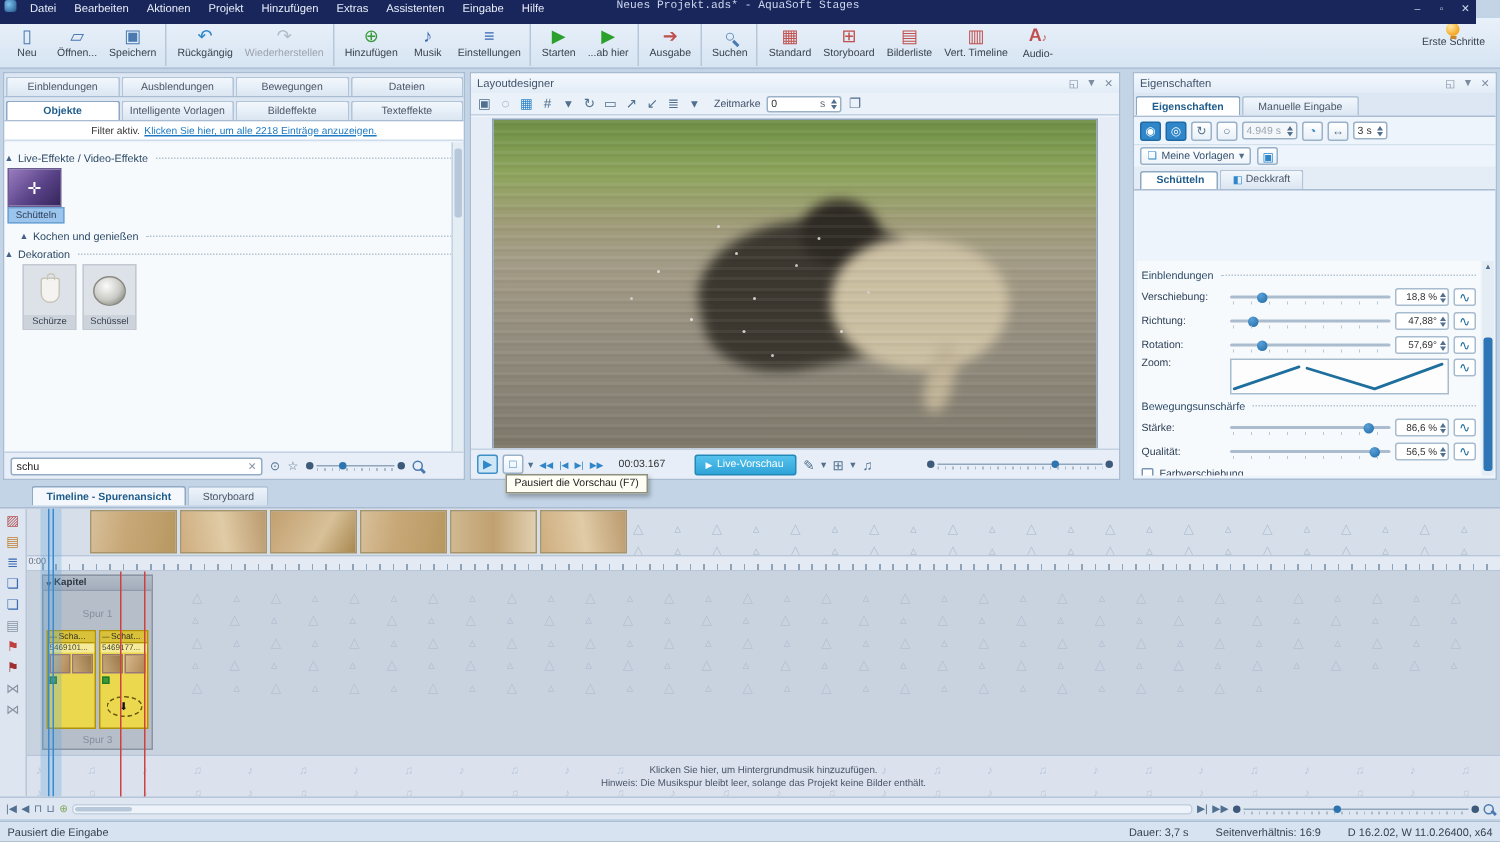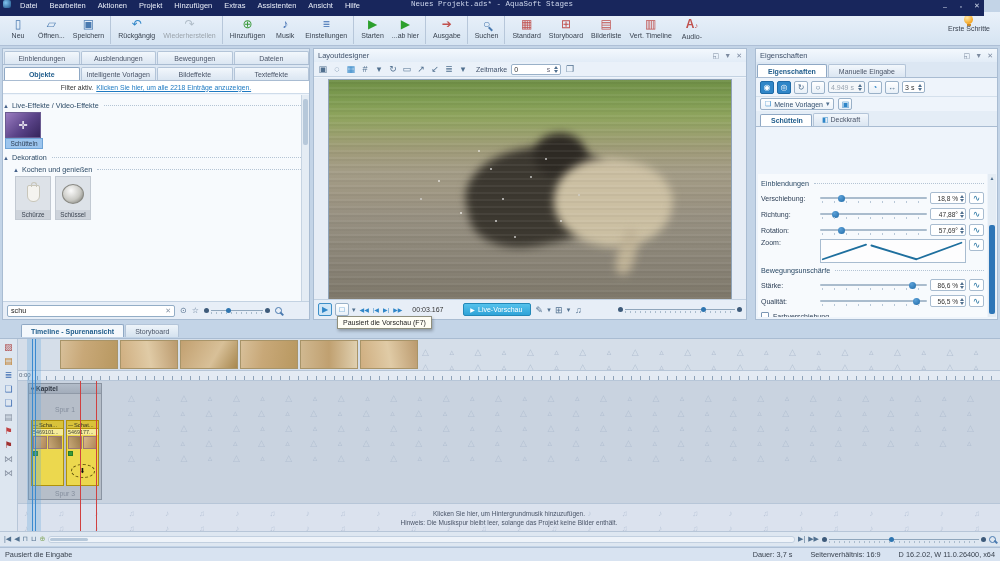--- a/index.html
+++ b/index.html
@@ -210,21 +210,21 @@
   <div class="titlebar">
     <span class="applogo"></span>
     <div class="menubar">
       <span class="menu">Datei</span>
         <span class="menu">Bearbeiten</span>
         <span class="menu">Aktionen</span>
         <span class="menu">Projekt</span>
         <span class="menu">Hinzufügen</span>
         <span class="menu">Extras</span>
         <span class="menu">Assistenten</span>
-        <span class="menu">Ansicht</span>
+        <span class="menu">Eingabe</span>
         <span class="menu">Hilfe</span>
     </div>
     <span class="wtitle">Neues Projekt.ads* - AquaSoft Stages</span>
     <div class="winbtns">
       <span class="wb i-min"></span>
       <span class="wb i-max"></span>
       <span class="wb i-close"></span>
     </div>
   </div>
 
@@ -325,28 +325,28 @@
         <span class="tri">▲</span>
         <span>Live-Effekte / Video-Effekte</span>
         <span class="dots"></span>
       </div>
       <div class="fxrow">
         <div class="fxitem">
           <div class="thumb">✛</div>
           <div class="cap">Schütteln</div>
         </div>
       </div>
+      <div class="sechead indent">
+        <span class="tri">▲</span>
+        <span>Kochen und genießen</span>
+        <span class="dots"></span>
+      </div>
       <div class="sechead">
         <span class="tri">▲</span>
         <span>Dekoration</span>
-        <span class="dots"></span>
-      </div>
-      <div class="sechead indent">
-        <span class="tri">▲</span>
-        <span>Kochen und genießen</span>
         <span class="dots"></span>
       </div>
       <div class="fxrow" style="margin-left:12px;">
         <div class="decoitem apron">
             <div class="art">
               <span class="apron-shape"></span>
             </div>
             <div class="cap">Schürze</div>
           </div>
           <div class="decoitem bowl">

